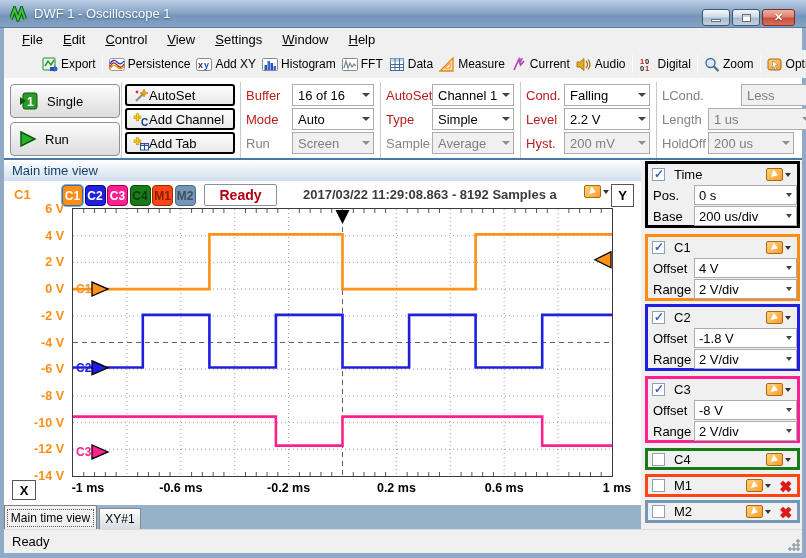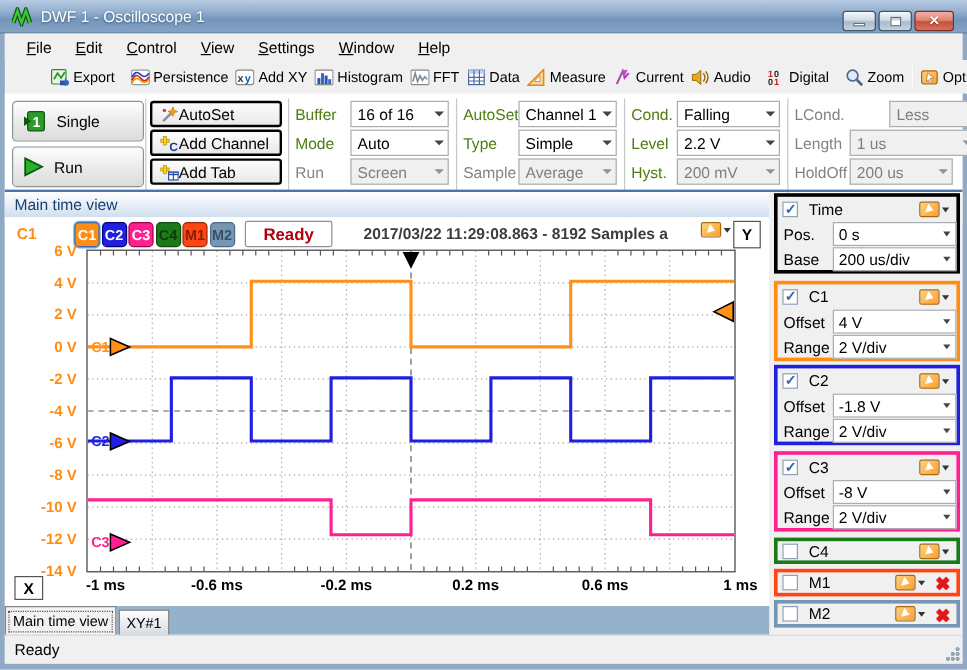--- a/index.html
+++ b/index.html
@@ -36,21 +36,21 @@
   .tsep { width:1px; height:18px; background:#c6c6c6; border-right:1px solid #fff; margin:0 3px; flex:none; }
   .ticon { width:16px; height:15px; display:inline-block; flex:none; }
 
   
   #controls { position:absolute; left:0; top:50px; width:798px; height:108px; background:#fff; }
   .vsep { position:absolute; top:4px; height:100px; width:1px; background:#c8c8c8; }
   .bigbtn { position:absolute; left:6px; width:110px; height:34px; border:1px solid #8a9199; border-radius:4px;
     background:linear-gradient(180deg,#fdfdfd,#e8e8e8 60%,#dcdcdc); display:flex; align-items:center; gap:8px; padding-left:8px; font-size:13px; }
   .blkbtn { position:absolute; left:121px; width:110px; height:22px; border:2px solid #000; border-radius:3px;
     background:linear-gradient(180deg,#fcfcfc,#e9e9e9); display:flex; align-items:center; gap:0; padding-left:6px; font-size:13px; }
-  .ctl-label { position:absolute; font-size:13px; color:#4d7c0f; }
+  .ctl-label { position:absolute; font-size:13px; color:#b91c1c; }
   .ctl-label.dis { color:#838383; }
   .combo { position:absolute; height:22px; border:1px solid #a9acb2; background:#fff; display:flex; align-items:center; font-size:13px; }
   .combo .ct { flex:1; padding-left:5px; white-space:nowrap; overflow:hidden; }
   .combo .ca { width:15px; display:flex; justify-content:center; }
   .combo .ca:before { content:""; border:4px solid transparent; border-top:4px solid #444; margin-top:4px; }
   .combo.dis { background:#f0f0f0; color:#7e7e7e; }
   .combo.dis .ca:before { border-top-color:#909090; }
 
   
   #mainview-line { position:absolute; left:0; top:130px; width:798px; height:2px; background:#4a76a8; }

